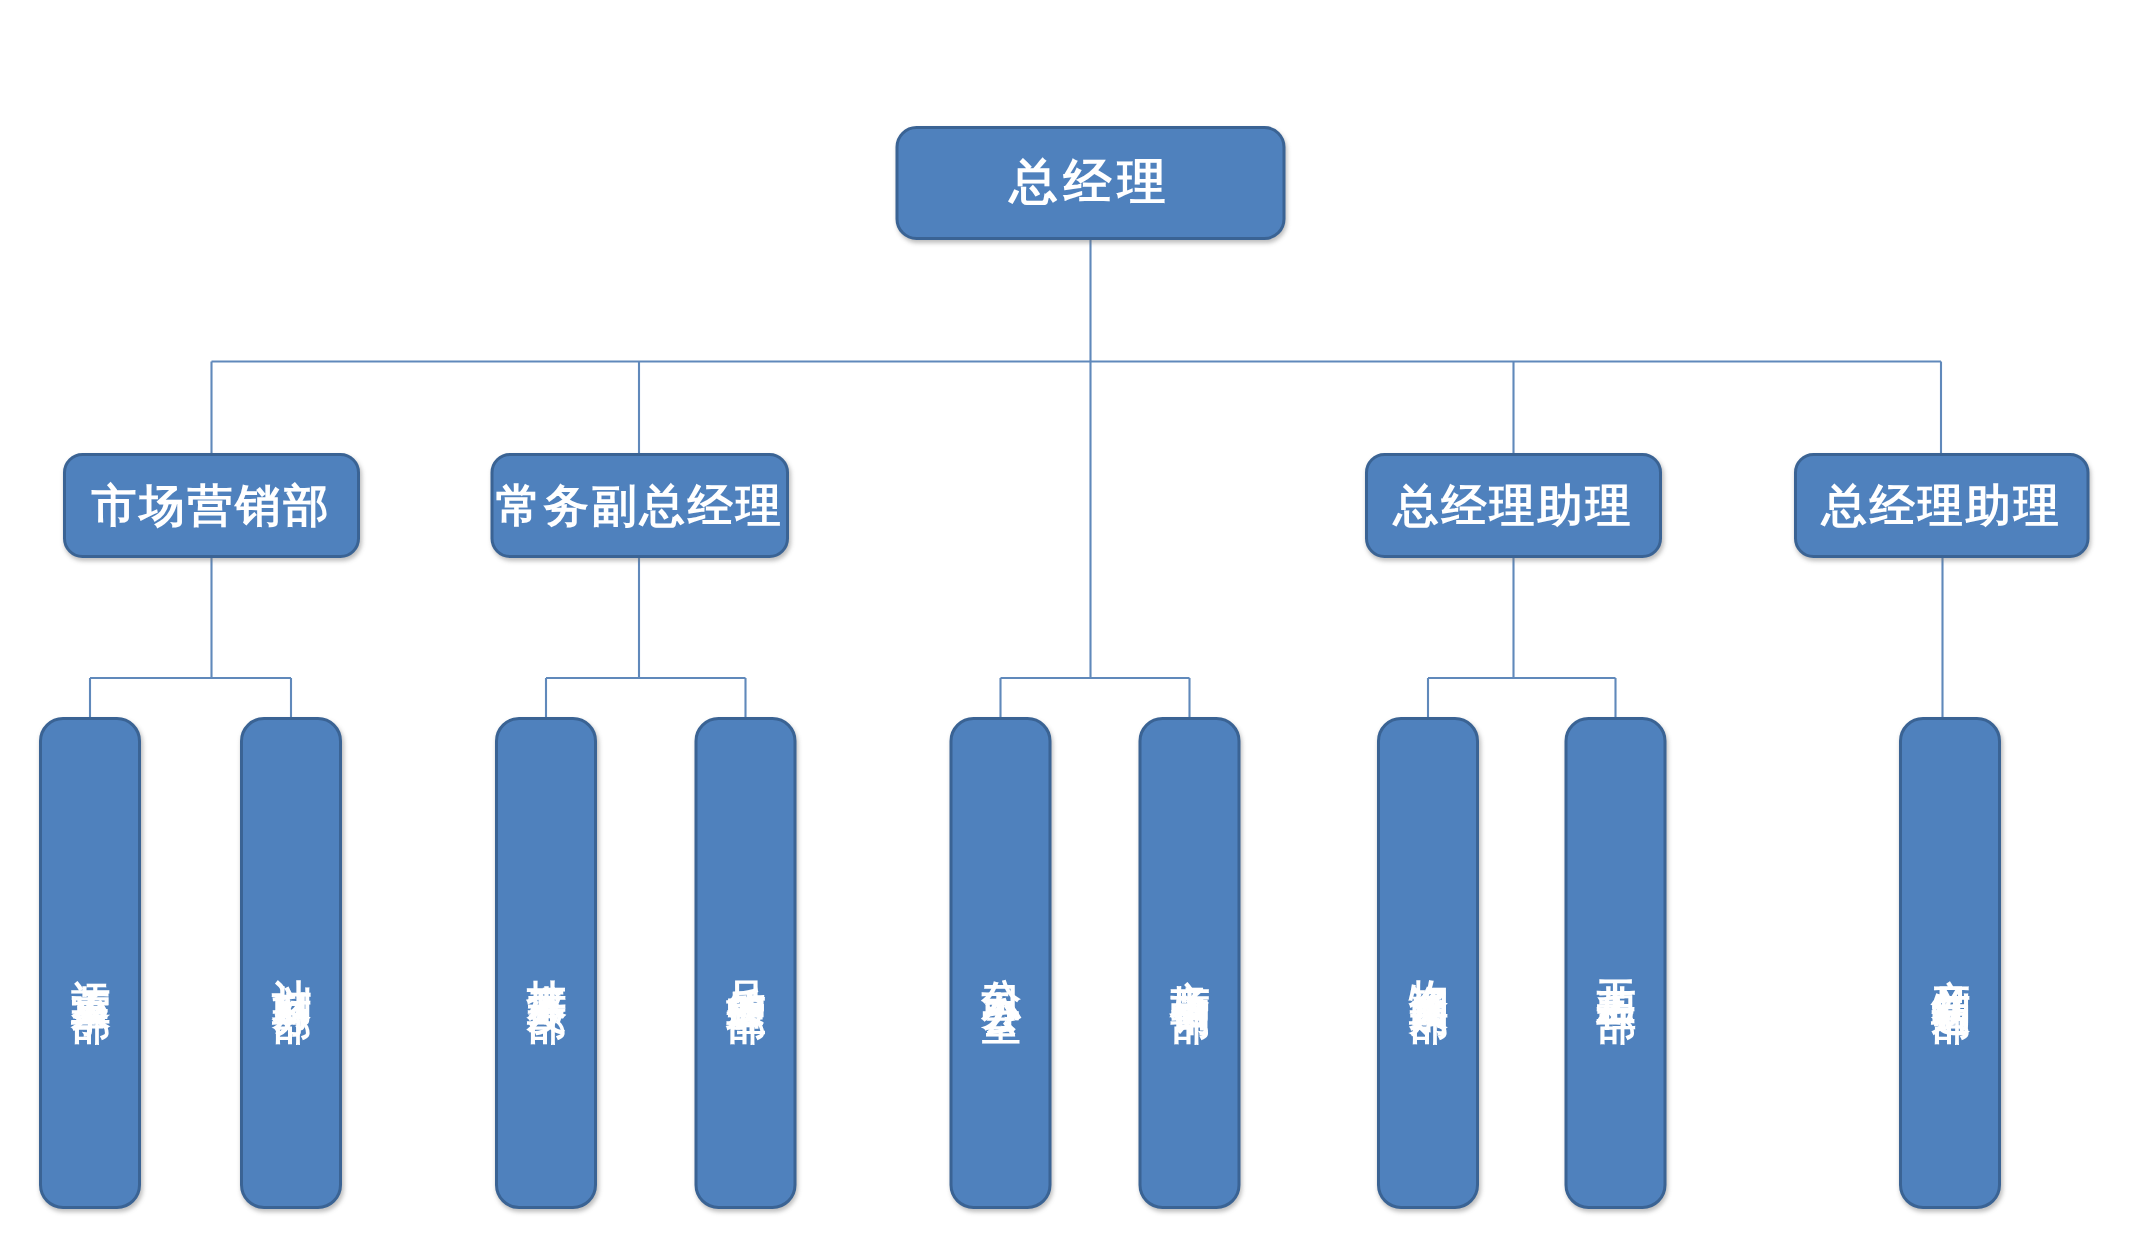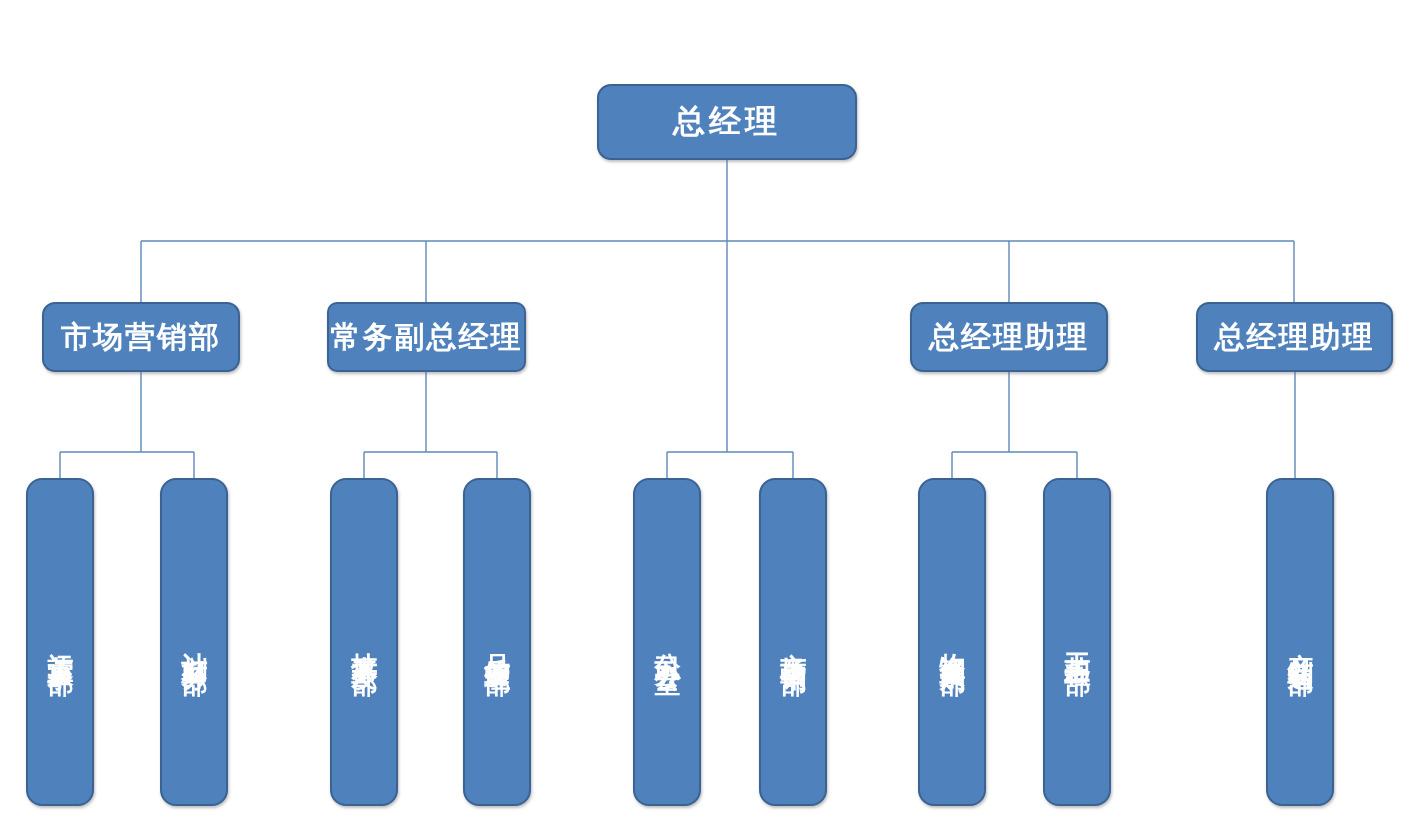--- a/index.html
+++ b/index.html
@@ -48,21 +48,21 @@
     letter-spacing: 4px;
   }
   
   .mgr {
     top: 302px; height: 70px;
     border-radius: 13px;
     font-size: 30px;
     letter-spacing: 2px;
   }
   .m0 { left: 42px;   width: 198px; }
-  .m1 { left: 327px;  width: 199px; border-radius: 10px; }
+  .m1 { left: 327px;  width: 199px; }
   .m2 { left: 910px;  width: 198px; }
   .m3 { left: 1196px; width: 197px; }
   
   .dept {
     top: 478px; height: 328px;
     width: 68px;
     border-radius: 16px;
     font-size: 26px;
   }
   .dept .label {

